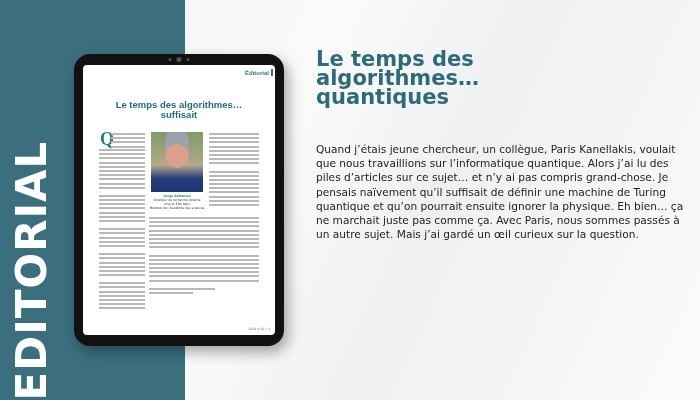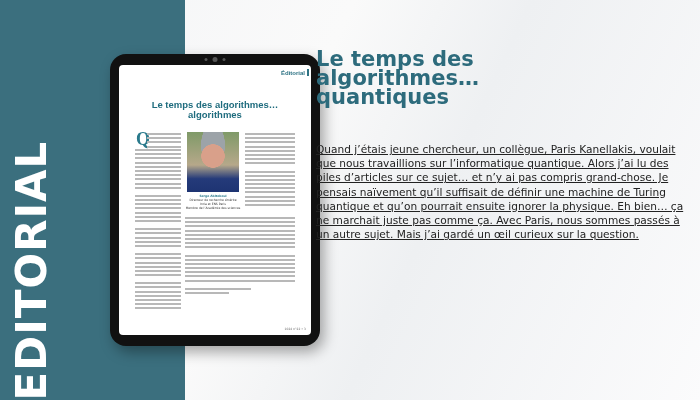--- a/index.html
+++ b/index.html
@@ -22,21 +22,20 @@
     white-space: nowrap;
     font-family: "DejaVu Sans", sans-serif;
     font-weight: bold; font-size: 42px; letter-spacing: 1px;
     color: #ffffff;
   }
   .tablet {
     position: absolute; left: 74px; top: 54px; width: 210px; height: 292px;
     background: #111;
     border-radius: 16px;
     box-shadow: 4px 6px 14px rgba(0,0,0,0.35);
-    margin-left: 36px;
   }
   .camera { position: absolute; top: 3px; left: 50%; transform: translateX(-50%); display: flex; gap: 5px; align-items: center; }
   .camera i { display: block; background: #555; border-radius: 50%; }
   .screen {
     position: absolute; left: 9px; top: 11px; right: 9px; bottom: 11px;
     background: #fff; border-radius: 4px; overflow: hidden;
   }
   .tag {
     position: absolute; right: 2px; top: 4px;
     font-family: "Liberation Sans", sans-serif; font-size: 6px; font-weight: bold; color: #2e7384;
@@ -65,42 +64,41 @@
   .footer-num { position: absolute; right: 5px; bottom: 4px; font-size: 3px; color: #666; }
   .title {
     position: absolute; left: 316px; top: 50px;
     font-family: "DejaVu Sans", sans-serif; font-weight: bold; font-size: 21px; line-height: 19px;
     color: #2d6b7c;
   }
   .body-text {
     position: absolute; left: 316px; top: 142px; width: 378px;
     font-family: "DejaVu Sans", sans-serif; font-size: 10.6px; line-height: 14.2px;
     color: #222;
-    text-decoration: underline;
   }
 </style>
 </head>
 <body>
 
 <div class="teal-band"></div>
 <div class="vertical-label">
   <span>EDITORIAL</span>
 </div>
 
 <div class="tablet">
   <div class="camera">
     <i style="width:3px;height:3px"></i>
       <i style="width:5px;height:5px"></i>
       <i style="width:3px;height:3px"></i>
   </div>
   <div class="screen">
     <div class="tag">Éditorial</div>
     <div class="mini-title">
       <div>Le temps des algorithmes…</div>
-      <div>algorithmes</div>
+      <div>suffisait</div>
     </div>
     <div class="dropcap">Q</div>
     <div class="col" style="left:28px;width:34px">
       <div class="line"></div>
         <div class="line"></div>
         <div class="line"></div>
         <div class="line"></div>
     </div>
     <div class="col" style="left:16px;width:46px;top:84px">
       <div class="line"></div>

